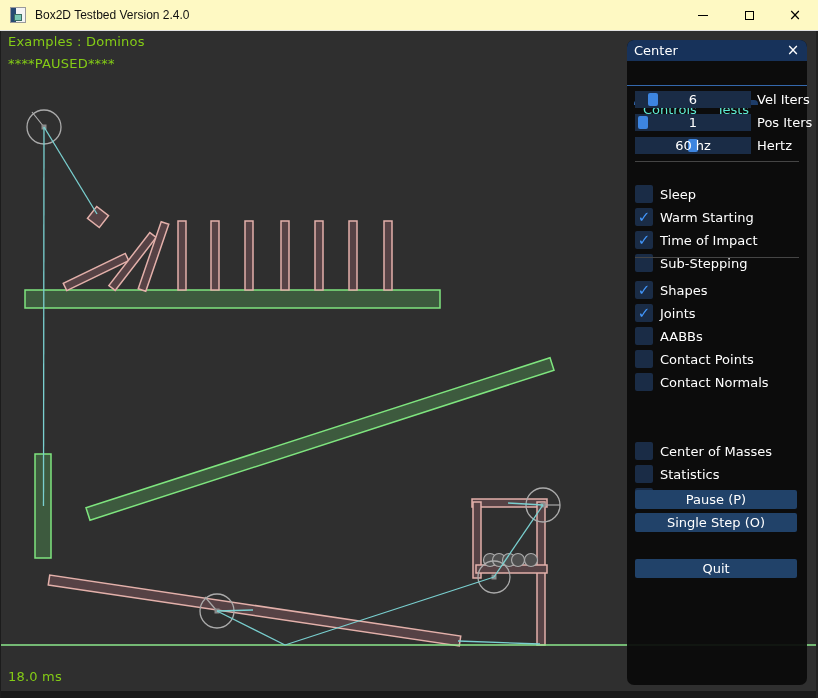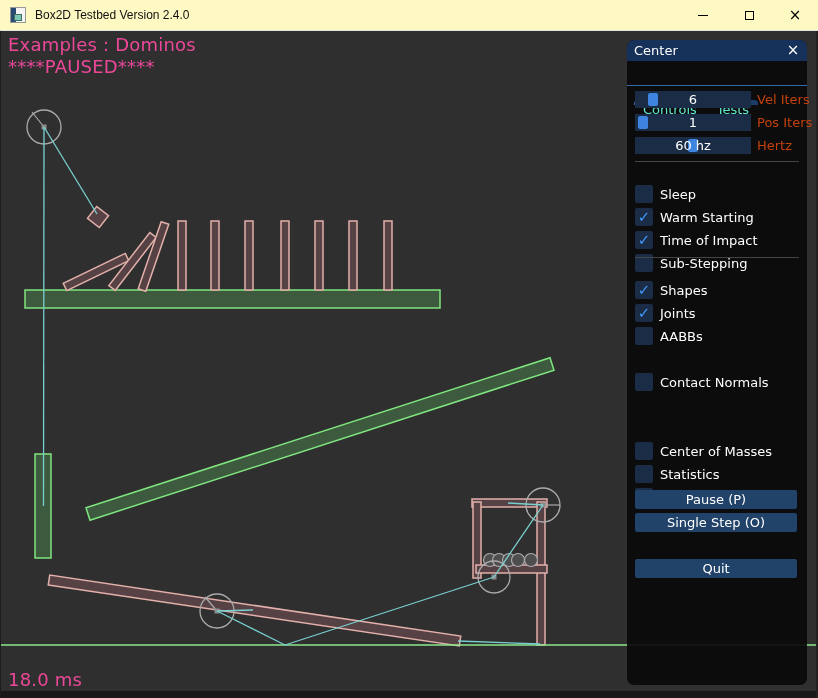--- a/index.html
+++ b/index.html
@@ -15,21 +15,21 @@
   #app-icon .ic-pane  { position:absolute; left:3px; top:6px; width:8px; height:7px; background:#79c7b4; border:1px solid #3c6e62;}
   #win-title { margin-left:9px; font-size:12px; color:#111; font-family:"Liberation Sans", sans-serif; }
   #caption-buttons { position:absolute; right:0; top:0; height:31px; display:flex; }
   .capbtn { width:46px; height:31px; display:flex; align-items:center; justify-content:center; }
   .min-glyph { width:10px; height:1px; background:#000; }
   .max-glyph { width:9px; height:9px; border:1px solid #000; }
   .close-glyph { font-size:15px; color:#000; line-height:1; font-family:"DejaVu Sans", sans-serif;}
 
   
   #scene-svg { position:absolute; left:0; top:0; z-index:1; }
-  .hud-text { position:absolute; z-index:5; font-size:18px; color:#ec4899; letter-spacing:0.2px; }
+  .hud-text { position:absolute; z-index:5; font-size:13px; color:#84cc16; letter-spacing:0.2px; }
   #hud-example { left:8px; top:34px; }
   #hud-paused  { left:8px; top:56px; }
   #hud-ms     { left:8px; top:669px; }
   #bottom-strip { position:absolute; left:0; bottom:0; width:818px; height:7px; background:#191919; z-index:4;}
   #right-strip  { position:absolute; right:0; top:31px; width:2px; height:667px; background:#222; z-index:4;}
   #left-strip   { position:absolute; left:0; top:31px; width:1px; height:667px; background:#1c1c1c; z-index:4;}
 
   
   #tools-panel { position:absolute; left:627px; top:40px; width:180px; height:645px;
                  background:rgba(10,10,10,0.93); border-radius:7px; z-index:20;
@@ -42,21 +42,21 @@
   #tab-row { position:absolute; left:7px; top:24px; height:21px; display:flex; gap:2px; }
   .tab { padding:2px 9px 3px 9px; border-radius:4px 4px 0 0; background:#1d3c69; color:#5eead4;margin-top:36px; }
   .tab.active { background:#3468ad; }
   #tab-underline { position:absolute; left:0; top:45px; width:100%; height:1px; background:#3468ad; }
 
   .srow { position:absolute; left:8px; height:17px; display:flex; align-items:center; }
   .track { position:relative; width:116px; height:17px; background:#1a2c46; }
   .grab { position:absolute; top:2px; width:10px; height:13px; background:#3d85e0; border-radius:2px;}
   .sval { position:absolute; left:0; top:0; width:100%; height:100%; text-align:center;
           line-height:17px; color:#fff; z-index:2;}
-  .slabel { margin-left:6px; color:#c2410c; white-space:nowrap; }
+  .slabel { margin-left:6px; color:#ffffff; white-space:nowrap; }
 
   .sep { position:absolute; left:8px; width:164px; height:1px; background:#454545; }
 
   .crow { position:absolute; left:8px; height:22px; display:flex; align-items:center;margin-top:18px; }
   .cbox { position:relative; width:18px; height:18px; background:#1a2c46; border-radius:2px;
           display:flex; align-items:center; justify-content:center; }
   .cmark { color:#4296fa; font-size:15px; font-weight:bold; line-height:1; }
   .clabel { margin-left:7px; color:#fff; white-space:nowrap; }
 
   .pbtn { position:absolute; left:8px; width:162px; height:19px; background:#214269; border-radius:2px;
@@ -217,20 +217,26 @@
           <span class="cmark">✓</span>
         </span>
       <span class="clabel">Joints</span>
     </div>
     <div class="crow" style="top:267px">
       <span class="cbox">
           <span class="cmark" style="visibility: hidden;">✓</span>
         </span>
       <span class="clabel">AABBs</span>
     </div>
+    <div class="crow" style="top:290px">
+      <span class="cbox">
+          <span class="cmark" style="visibility: hidden;">✓</span>
+        </span>
+      <span class="clabel">Contact Points</span>
+    </div>
     <div class="crow" style="top:313px">
       <span class="cbox">
           <span class="cmark" style="visibility: hidden;">✓</span>
         </span>
       <span class="clabel">Contact Normals</span>
     </div>
     <div class="crow" style="top:382px">
       <span class="cbox">
           <span class="cmark" style="visibility: hidden;">✓</span>
         </span>

